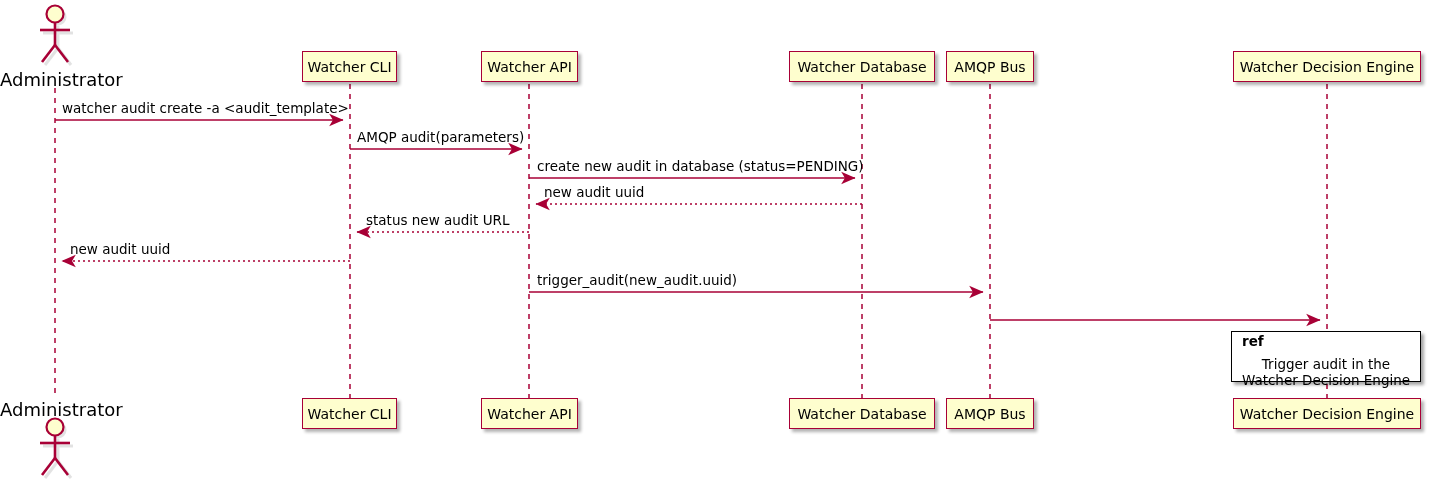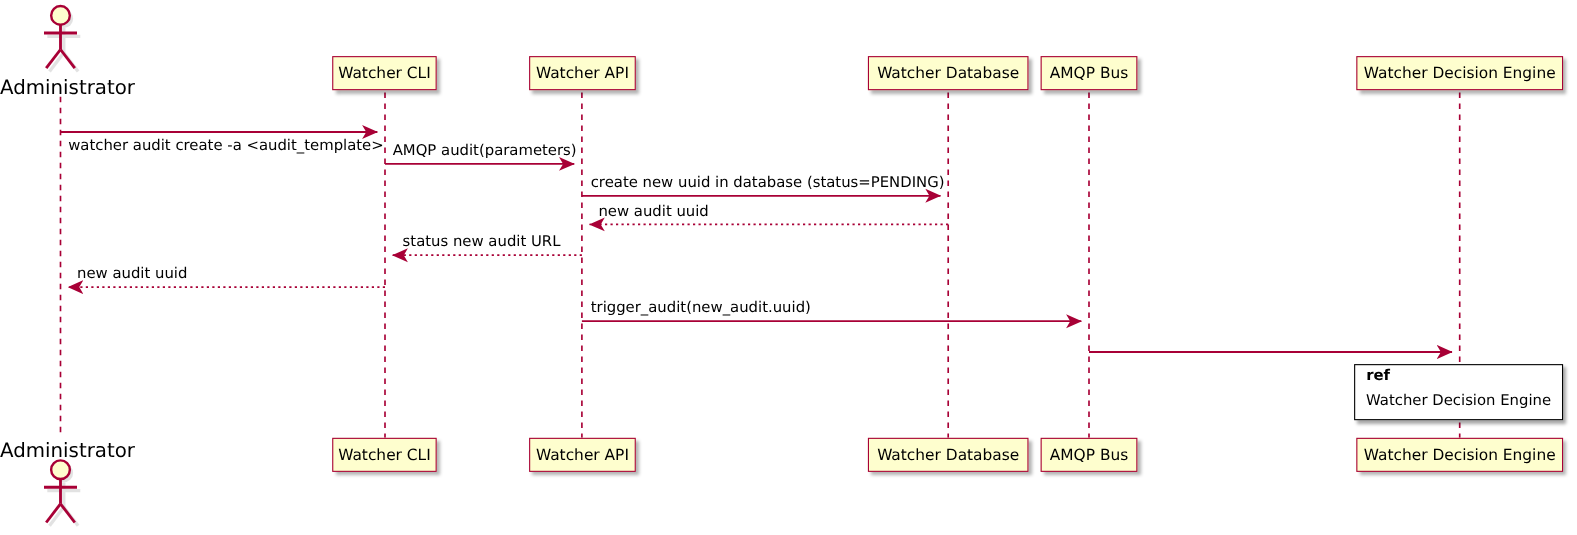--- a/index.html
+++ b/index.html
@@ -183,28 +183,29 @@
   <div class="participant-box" style="left:946px; top:398px; width:88px; height:31px;">
     <span>AMQP Bus</span>
   </div>
   <div class="participant-box" style="left:1233px; top:398px; width:188px; height:31px;">
     <span>Watcher Decision Engine</span>
   </div>
 
   <div class="actor-label" style="left:0px; top:69px; width:110px;">Administrator</div>
   <div class="actor-label" style="left:0px; top:399px; width:110px;">Administrator</div>
 
-  <div class="msg-label" style="left:62px; top:102px;margin-top:24px;">watcher audit create -a &lt;audit_template&gt;</div>
+  <div class="msg-label" style="left:62px; top:102px;">watcher audit create -a &lt;audit_template&gt;</div>
   <div class="msg-label" style="left:357px; top:131px;">AMQP audit(parameters)</div>
-  <div class="msg-label" style="left:537px; top:160px;">create new uuid in database (status=PENDING)</div>
+  <div class="msg-label" style="left:537px; top:160px;">create new audit in database (status=PENDING)</div>
   <div class="msg-label" style="left:544px; top:186px;">new audit uuid</div>
   <div class="msg-label" style="left:366px; top:214px;">status new audit URL</div>
   <div class="msg-label" style="left:70px; top:243px;">new audit uuid</div>
   <div class="msg-label" style="left:537px; top:274px;">trigger_audit(new_audit.uuid)</div>
 
   <div class="ref-frame" style="left:1231px; top:331px; width:190px; height:51px;">
     <span class="ref-tab-label">ref</span>
     <div class="ref-body">
+      <div>Trigger audit in the</div>
       <div>Watcher Decision Engine</div>
     </div>
   </div>
 
 </div>
 
 </body></html>

